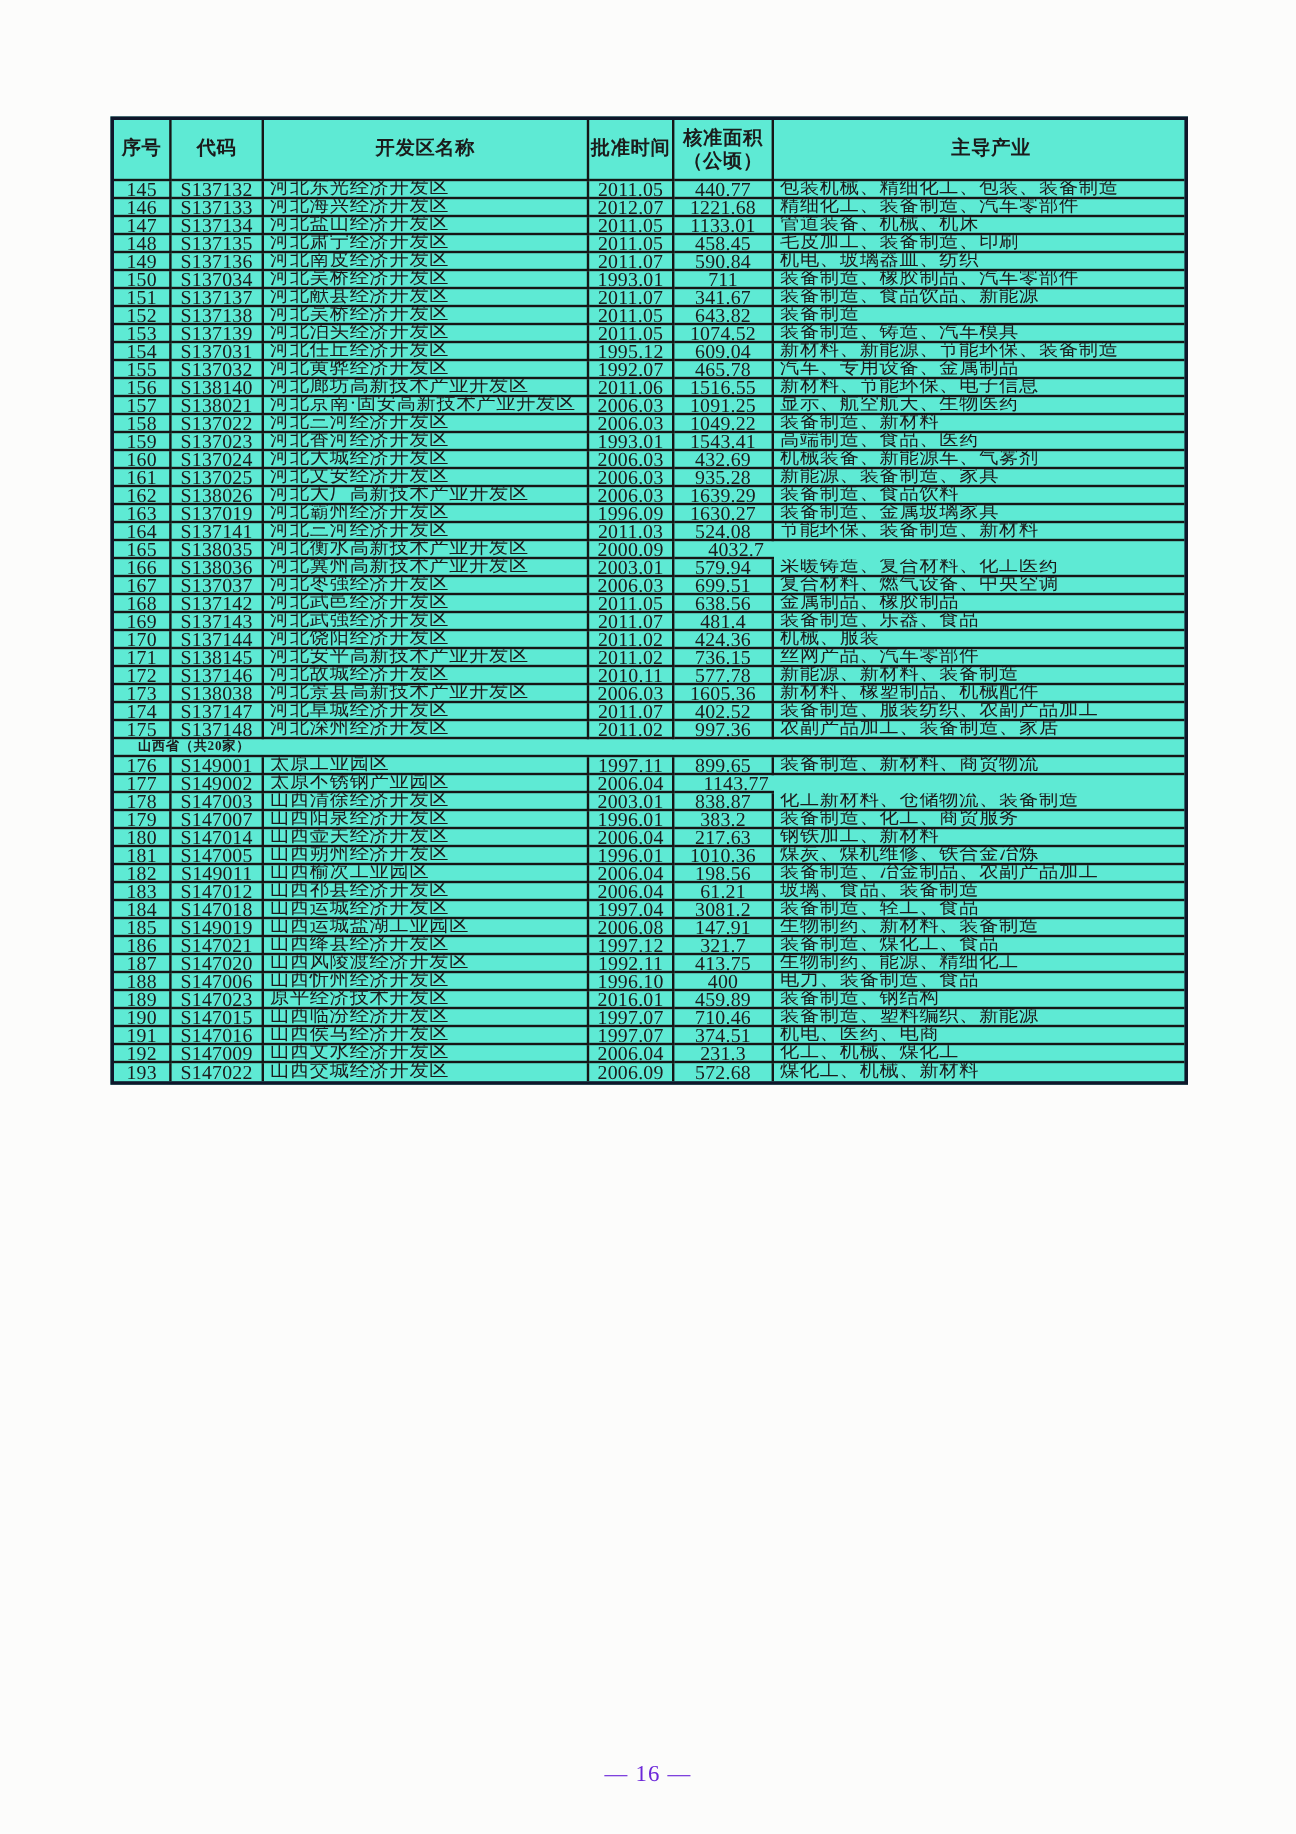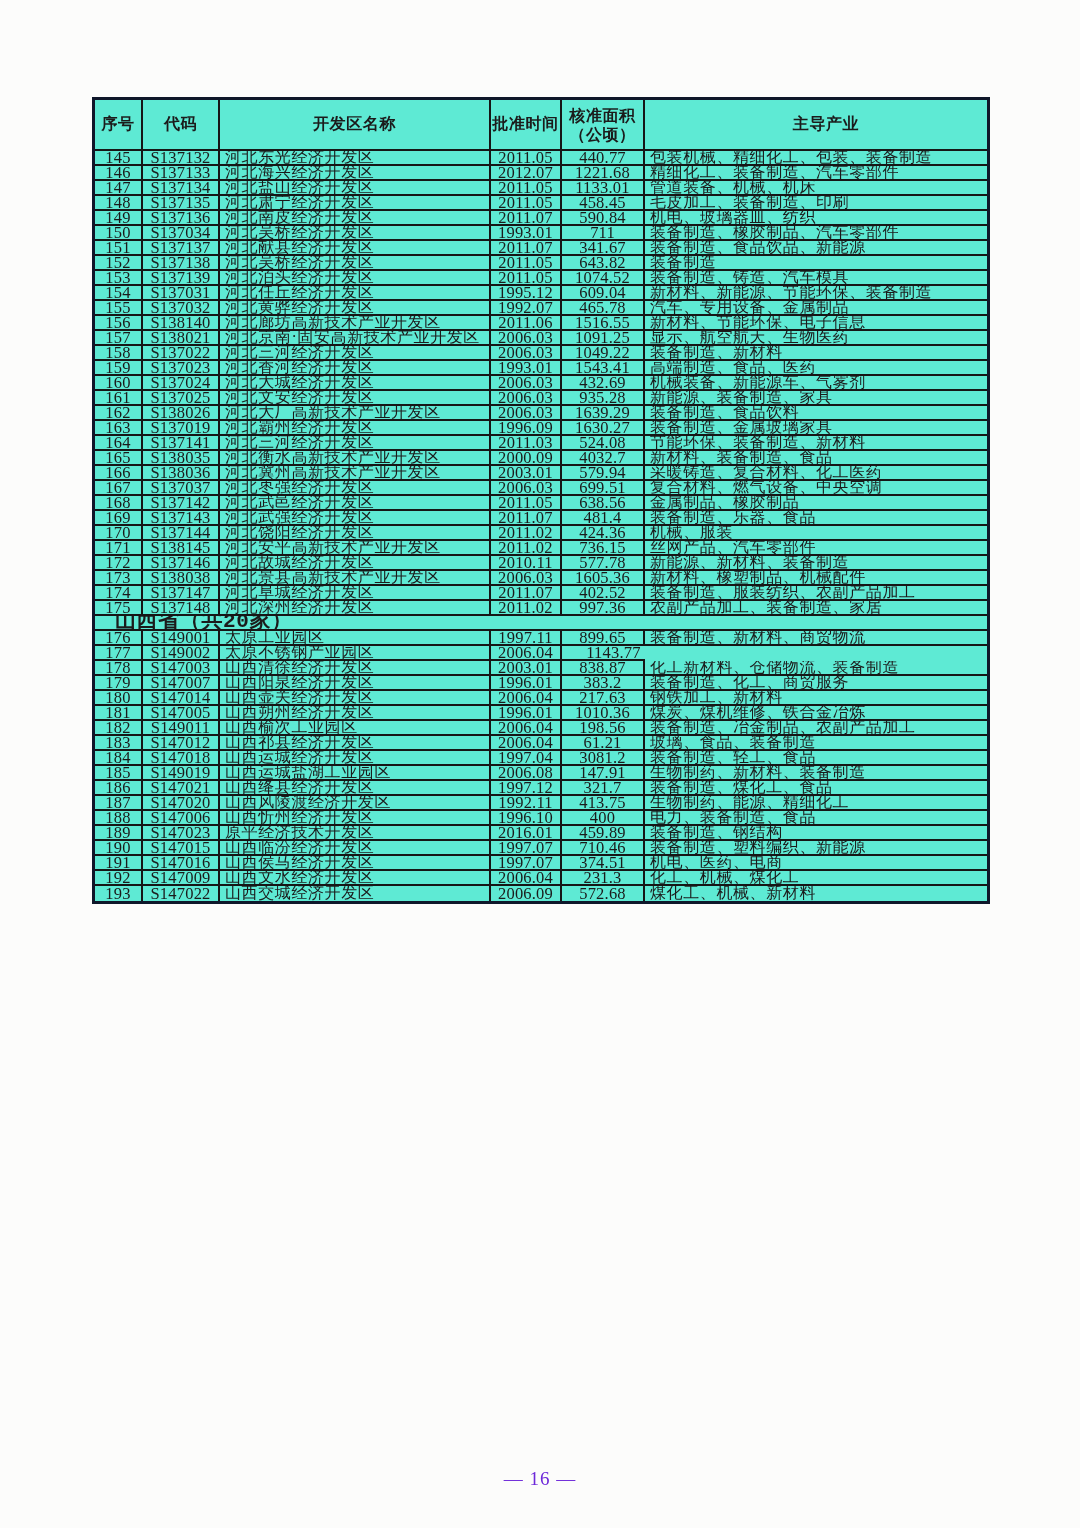--- a/index.html
+++ b/index.html
@@ -36,23 +36,22 @@
   }
   .cell:last-child { border-right:none;padding-left:20px; }
   .trow:last-child .cell { border-bottom:none; }
   .cell.left { justify-content:flex-start; padding-left:5px; }
   .cell.num { letter-spacing:0.2px; font-size:16.5px; }
   .area-header { display:flex; flex-direction:column; align-items:center; justify-content:center; }
   .area-header div { line-height:19px; }
   .section-cell {
     grid-column:1 / -1;
     justify-content:flex-start; padding-left:5px;
-    font-weight:bold; font-size:21px;
+    font-weight:bold; font-size:11px;
     border-right:none;
-    font-family:Liberation Mono, monospace;
   }
   .page-footer {
     position:absolute; left:0; top:1468px; width:1080px;
     text-align:center; font-size:19px; letter-spacing:1px;
     color:#6d28d9;
   }
 </style>
 </head>
 <body>
 
@@ -230,21 +229,20 @@
           <div class="cell num">2011.03</div>
           <div class="cell num">524.08</div>
           <div class="cell left">节能环保、装备制造、新材料</div>
         </div>
         <div class="trow">
           <div class="cell num">165</div>
           <div class="cell num">S138035</div>
           <div class="cell left">河北衡水高新技术产业开发区</div>
           <div class="cell num">2000.09</div>
           <div class="cell num">4032.7</div>
-          <div class="cell left">新材料、装备制造、食品</div>
         </div>
         <div class="trow">
           <div class="cell num">166</div>
           <div class="cell num">S138036</div>
           <div class="cell left">河北冀州高新技术产业开发区</div>
           <div class="cell num">2003.01</div>
           <div class="cell num">579.94</div>
           <div class="cell left">采暖铸造、复合材料、化工医药</div>
         </div>
         <div class="trow">

